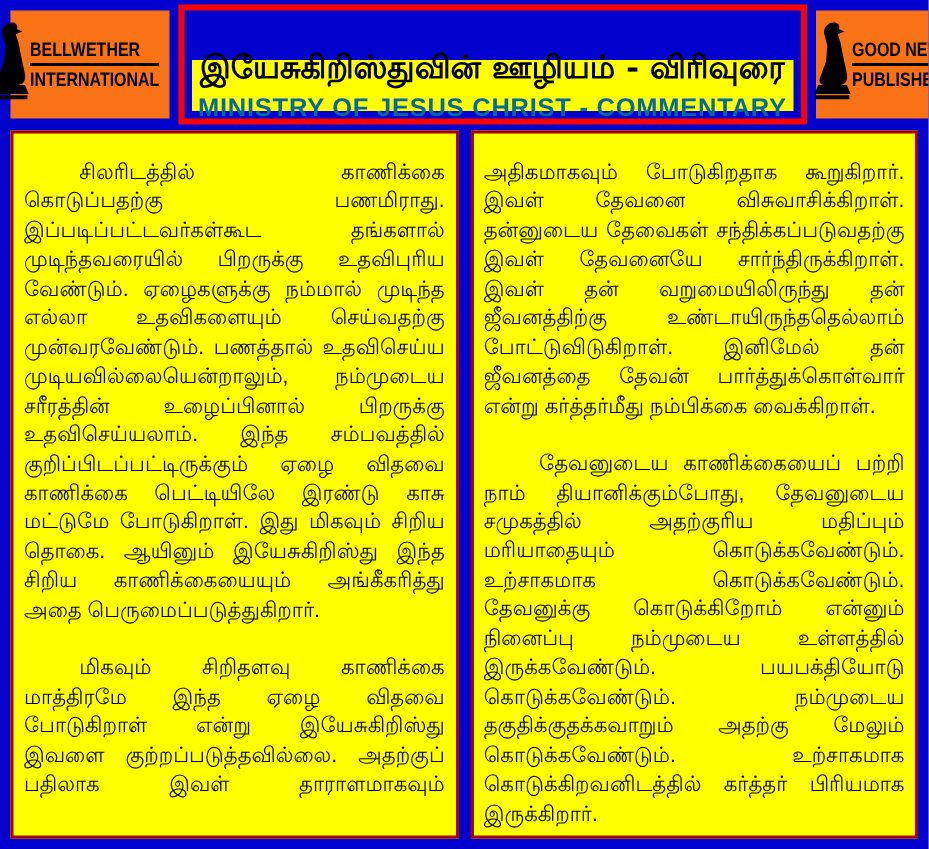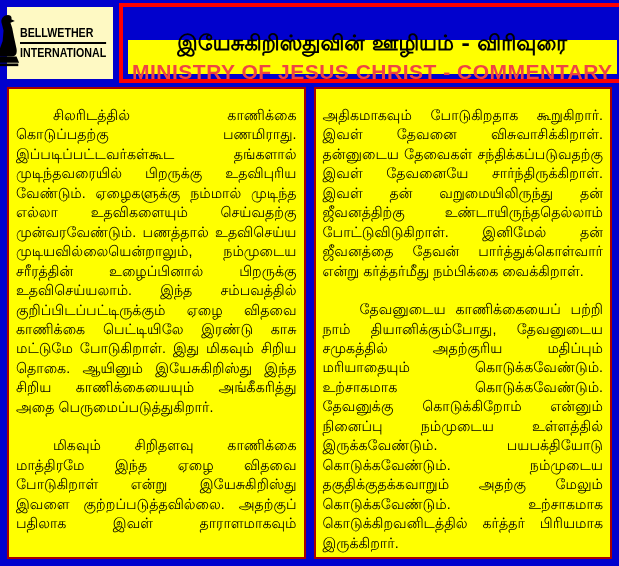--- a/index.html
+++ b/index.html
@@ -7,21 +7,21 @@
     width:619px;height:566px;box-sizing:border-box;
     background:#0101CD;
     padding:7px;
     display:flex;flex-direction:column;
     font-family:"Liberation Sans", sans-serif;
     position:relative;overflow:hidden;
   }
   
   .header-row{display:flex;align-items:stretch;height:72px;margin-bottom:8px;}
   .logo-box{
-    width:106px;background:#fef9c3;flex:0 0 auto;
+    width:106px;background:#f97316;flex:0 0 auto;
     display:flex;align-items:center;justify-content:center;gap:0;
     padding:2px;box-sizing:border-box;
   }
   .logo-fig{flex:0 0 auto;}
   .logo-text{
     display:flex;flex-direction:column;justify-content:center;
     font-weight:bold;color:#000;
     transform:scaleX(0.82);transform-origin:left center;
     line-height:1.2;white-space:nowrap;
   }
@@ -35,21 +35,21 @@
   .title-box{
     flex:1;background:#FFFF00;
     display:flex;flex-direction:column;align-items:center;justify-content:center;
     gap:2px;padding:2px 4px;box-sizing:border-box;margin-top:28px;
   }
   .title-ta{
     font-family:"DejaVu Serif", serif;
     font-size:21px;font-weight:bold;color:#000;white-space:nowrap;
   }
   .title-en{
-    font-size:21px;font-weight:bold;color:#ef4444;letter-spacing:0.5px;white-space:nowrap;
+    font-size:17px;font-weight:bold;color:#0369a1;letter-spacing:0.5px;white-space:nowrap;
   }
   
   .body-row{flex:1;display:flex;gap:8px;min-height:0;}
   .col{
     flex:1;background:#FFFF00;border:2px solid #A80000;
     box-sizing:border-box;padding:17px 7px 4px 7px;overflow:hidden;
   }
   .para{
     margin:0;color:#000;
     font-size:14.2px;line-height:1.37;

